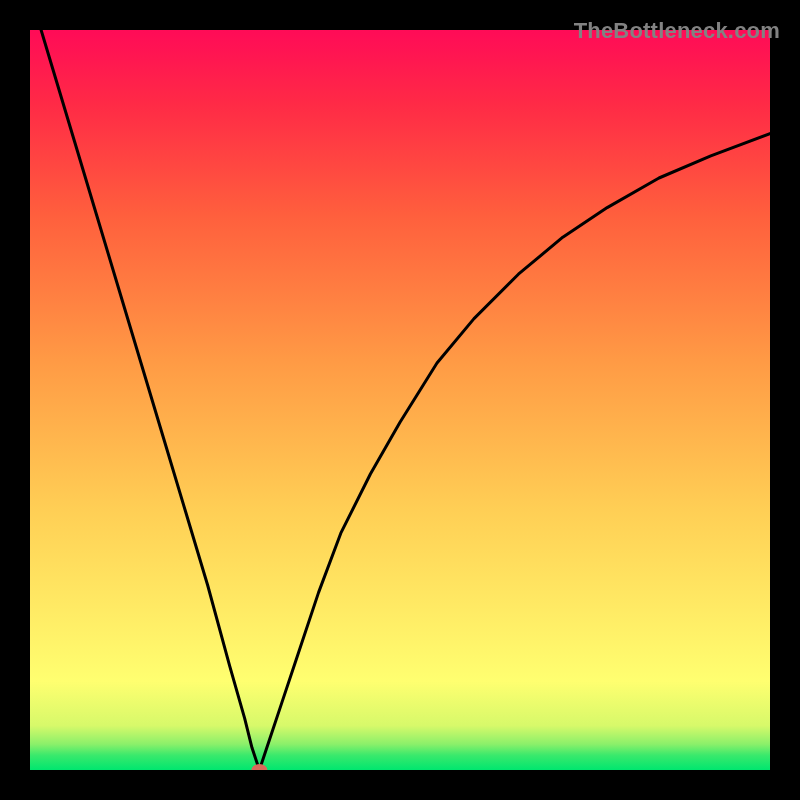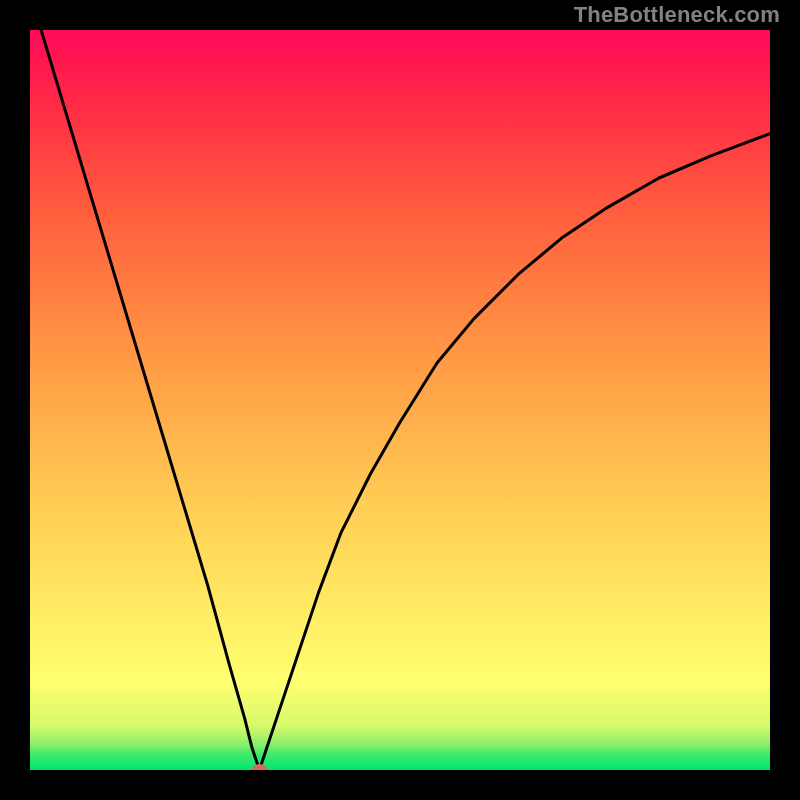--- a/index.html
+++ b/index.html
@@ -13,21 +13,21 @@
   .frame {
     position: absolute;
     top: 0;
     left: 0;
     width: 800px;
     height: 800px;
     background: #000;
   }
   .watermark {
     position: absolute;
-    top: 2px;
+    top: 18px;
     right: 20px;
     font-family: Arial, Helvetica, sans-serif;
     font-size: 22px;
     font-weight: 600;
     color: #828282;
     letter-spacing: 0.2px;
   }
   svg.plot {
     position: absolute;
     top: 0;

